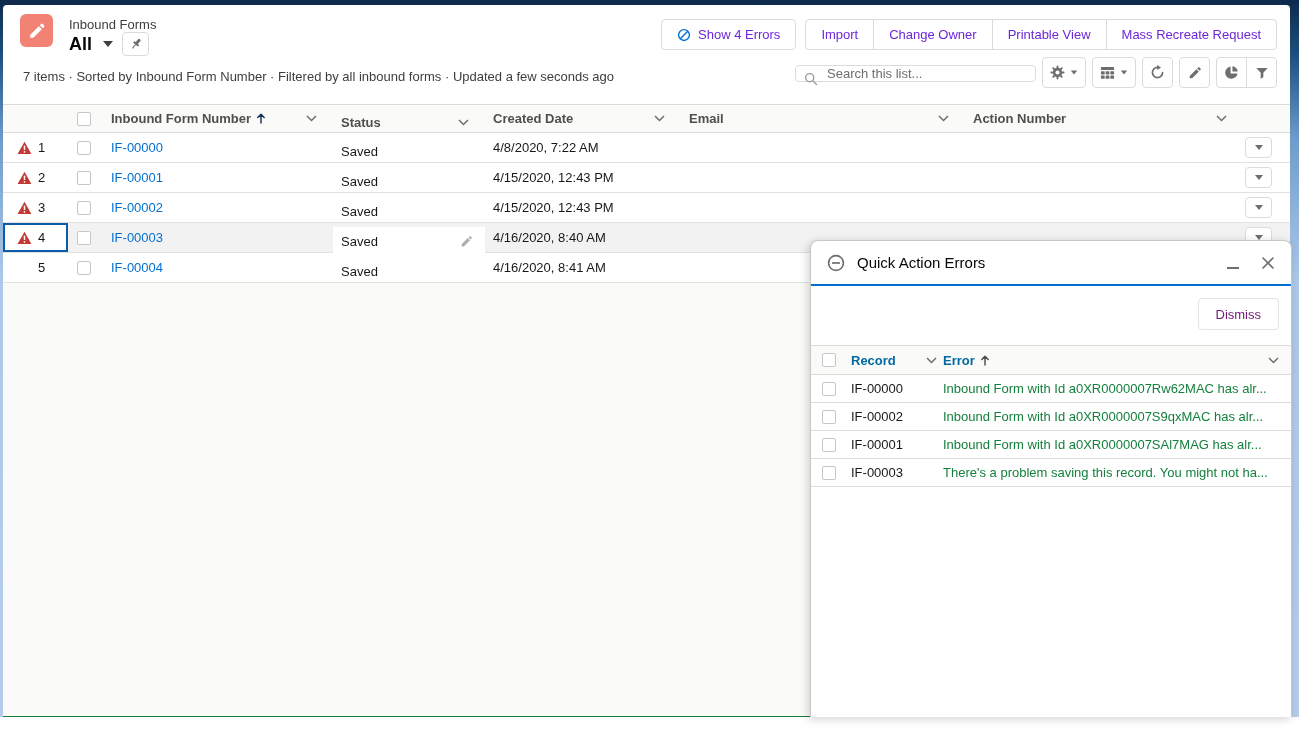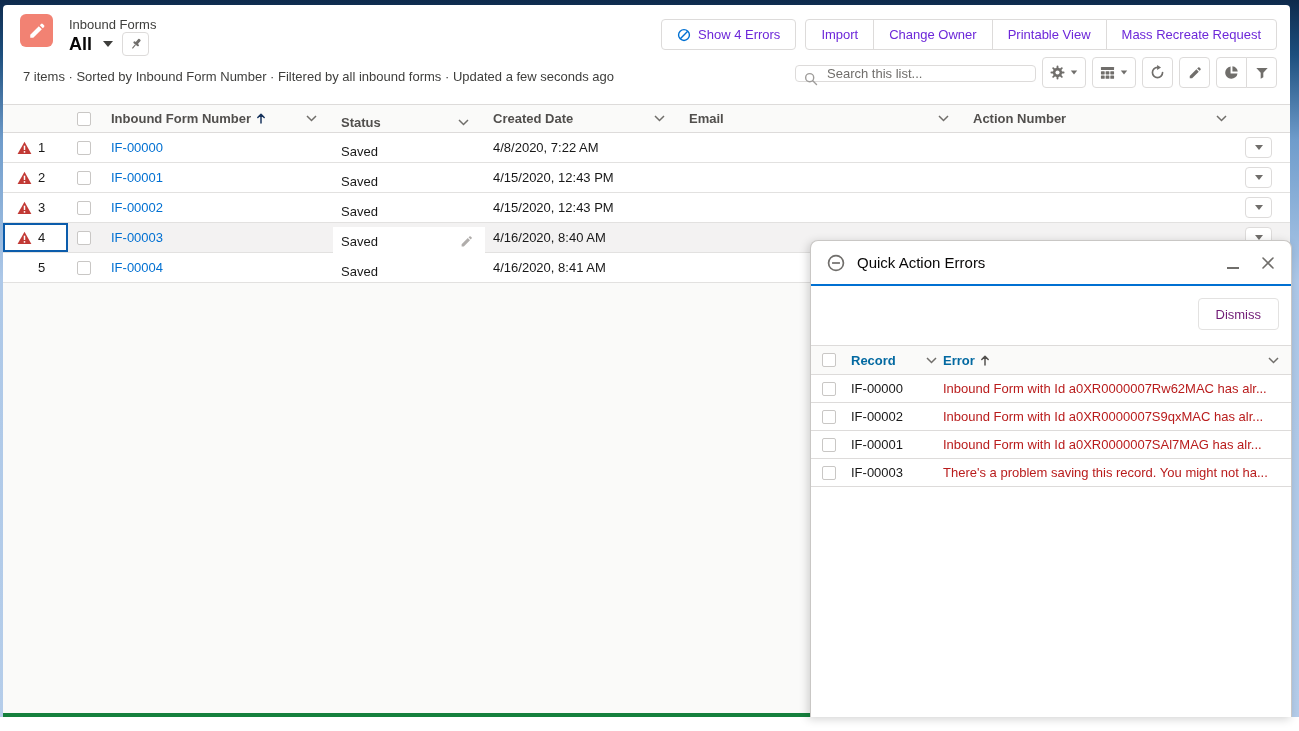--- a/index.html
+++ b/index.html
@@ -11,21 +11,21 @@
     overflow: hidden;
     color: #181818;
   }
   .bg {
     position:absolute; left:0; top:0; width:1299px; height:717px;
     background: linear-gradient(180deg,#0e2a4c 0px,#1d4f7e 55px,#6f9ccb 140px,#adc8e8 280px,#b5cdea 100%);
   }
   .card {
     position:absolute; left:3px; top:5px; width:1287px; height:712px;
     background:#fff; border-radius:4px 4px 0 0;
-    border-bottom:4px solid #15803d;
+    border-bottom:1px solid #15803d;
   }
   
   .entity-icon {
     position:absolute; left:17px; top:9px; width:33px; height:33px;
     border-radius:6px; background:#f28273;
     display:flex; align-items:center; justify-content:center;
   }
   .obj-label { position:absolute; left:66px; top:12px; font-size:13px; color:#3e3e3c; }
   .view-row { position:absolute; left:66px; top:27px; display:flex; align-items:center; gap:9px; }
   .view-name { font-size:18px; font-weight:bold; color:#080707; }
@@ -106,21 +106,21 @@
   .dismiss-btn {
     height:32px; padding:0 17px; background:#fff; border:1px solid #e3e2e1; border-radius:4px;
     color:#701a75; font-size:13px; font-family:inherit;
   }
   .ptable { margin-top:15px; }
   .prow { display:flex; align-items:center; height:28px; border-bottom:1px solid #dddbda; background:#fff; }
   .phead { height:30px; border-top:1px solid #dddbda; background:#fafaf9; font-weight:bold; color:#0369a1; }
   .pc0{width:40px; display:flex; align-items:center; padding-left:11px; height:100%;}
   .pc1{width:92px; display:flex; align-items:center; justify-content:space-between; padding-right:6px; height:100%;}
   .pc2{flex:1; display:flex; align-items:center; justify-content:space-between; padding-right:12px; overflow:hidden; height:100%;}
-  .err-text { white-space:nowrap; overflow:hidden; color:#b91c1c; }
+  .err-text { white-space:nowrap; overflow:hidden; color:#15803d; }
   .plabel { display:flex; align-items:center; gap:5px; }
 </style>
 </head>
 <body>
 
 <div class="bg"></div>
 
 <div class="card">
 
   <div class="entity-icon">

